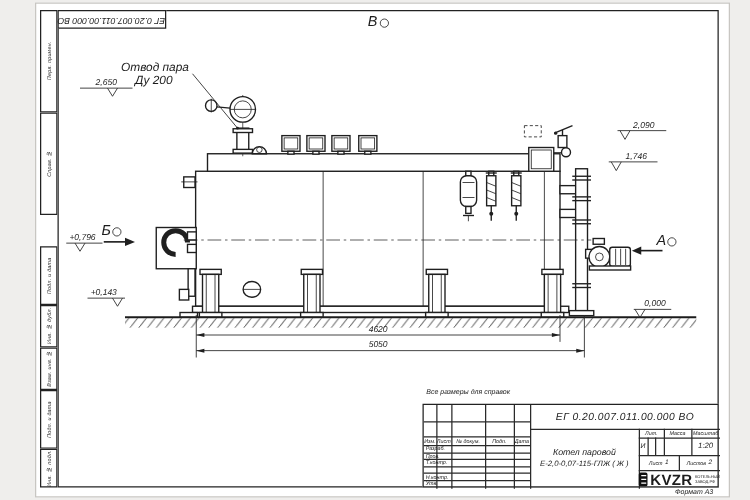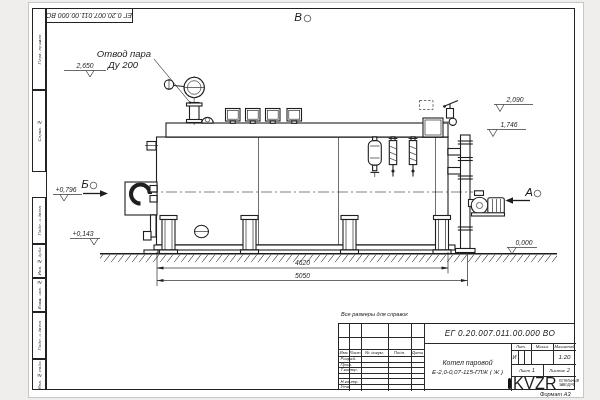--- a/index.html
+++ b/index.html
@@ -36,21 +36,21 @@
   .tnum{font-size:8.2px;font-style:italic;letter-spacing:0.4px;white-space:nowrap;}
   .tname1{font-size:7px;font-style:italic;}
   .tname2{font-size:6.2px;font-style:italic;}
   .tscale{font-size:6.2px;font-style:italic;}
   .tlit{font-size:5.5px;font-style:italic;}
   .tsv{font-size:5.2px;font-style:italic;margin-left:2px;}
   .logo{position:absolute;display:flex;align-items:center;justify-content:center;gap:2px;}
   .logo-ic{width:11px;height:11px;background:#111;border-radius:1.5px;display:flex;flex-direction:column;
            justify-content:space-evenly;}
   .logo-ic i{display:block;height:1.4px;background:#fff;margin:0 1.5px;}
-  .logo-tx{font-size:16px;font-weight:normal;letter-spacing:0.3px;}
+  .logo-tx{font-size:12px;font-weight:bold;letter-spacing:0.3px;}
   .logo-sub{display:flex;flex-direction:column;line-height:3.6px;}
   .logo-sub span{font-size:3.2px;white-space:nowrap;}
   .note{position:absolute;left:341px;top:311px;font-size:5.6px;font-style:italic;}
   .fmt{position:absolute;left:540px;top:391px;font-size:5.6px;font-style:italic;}
 </style>
 </head>
 <body>
 
 <div class="stage">
   <div class="sheet"></div>

